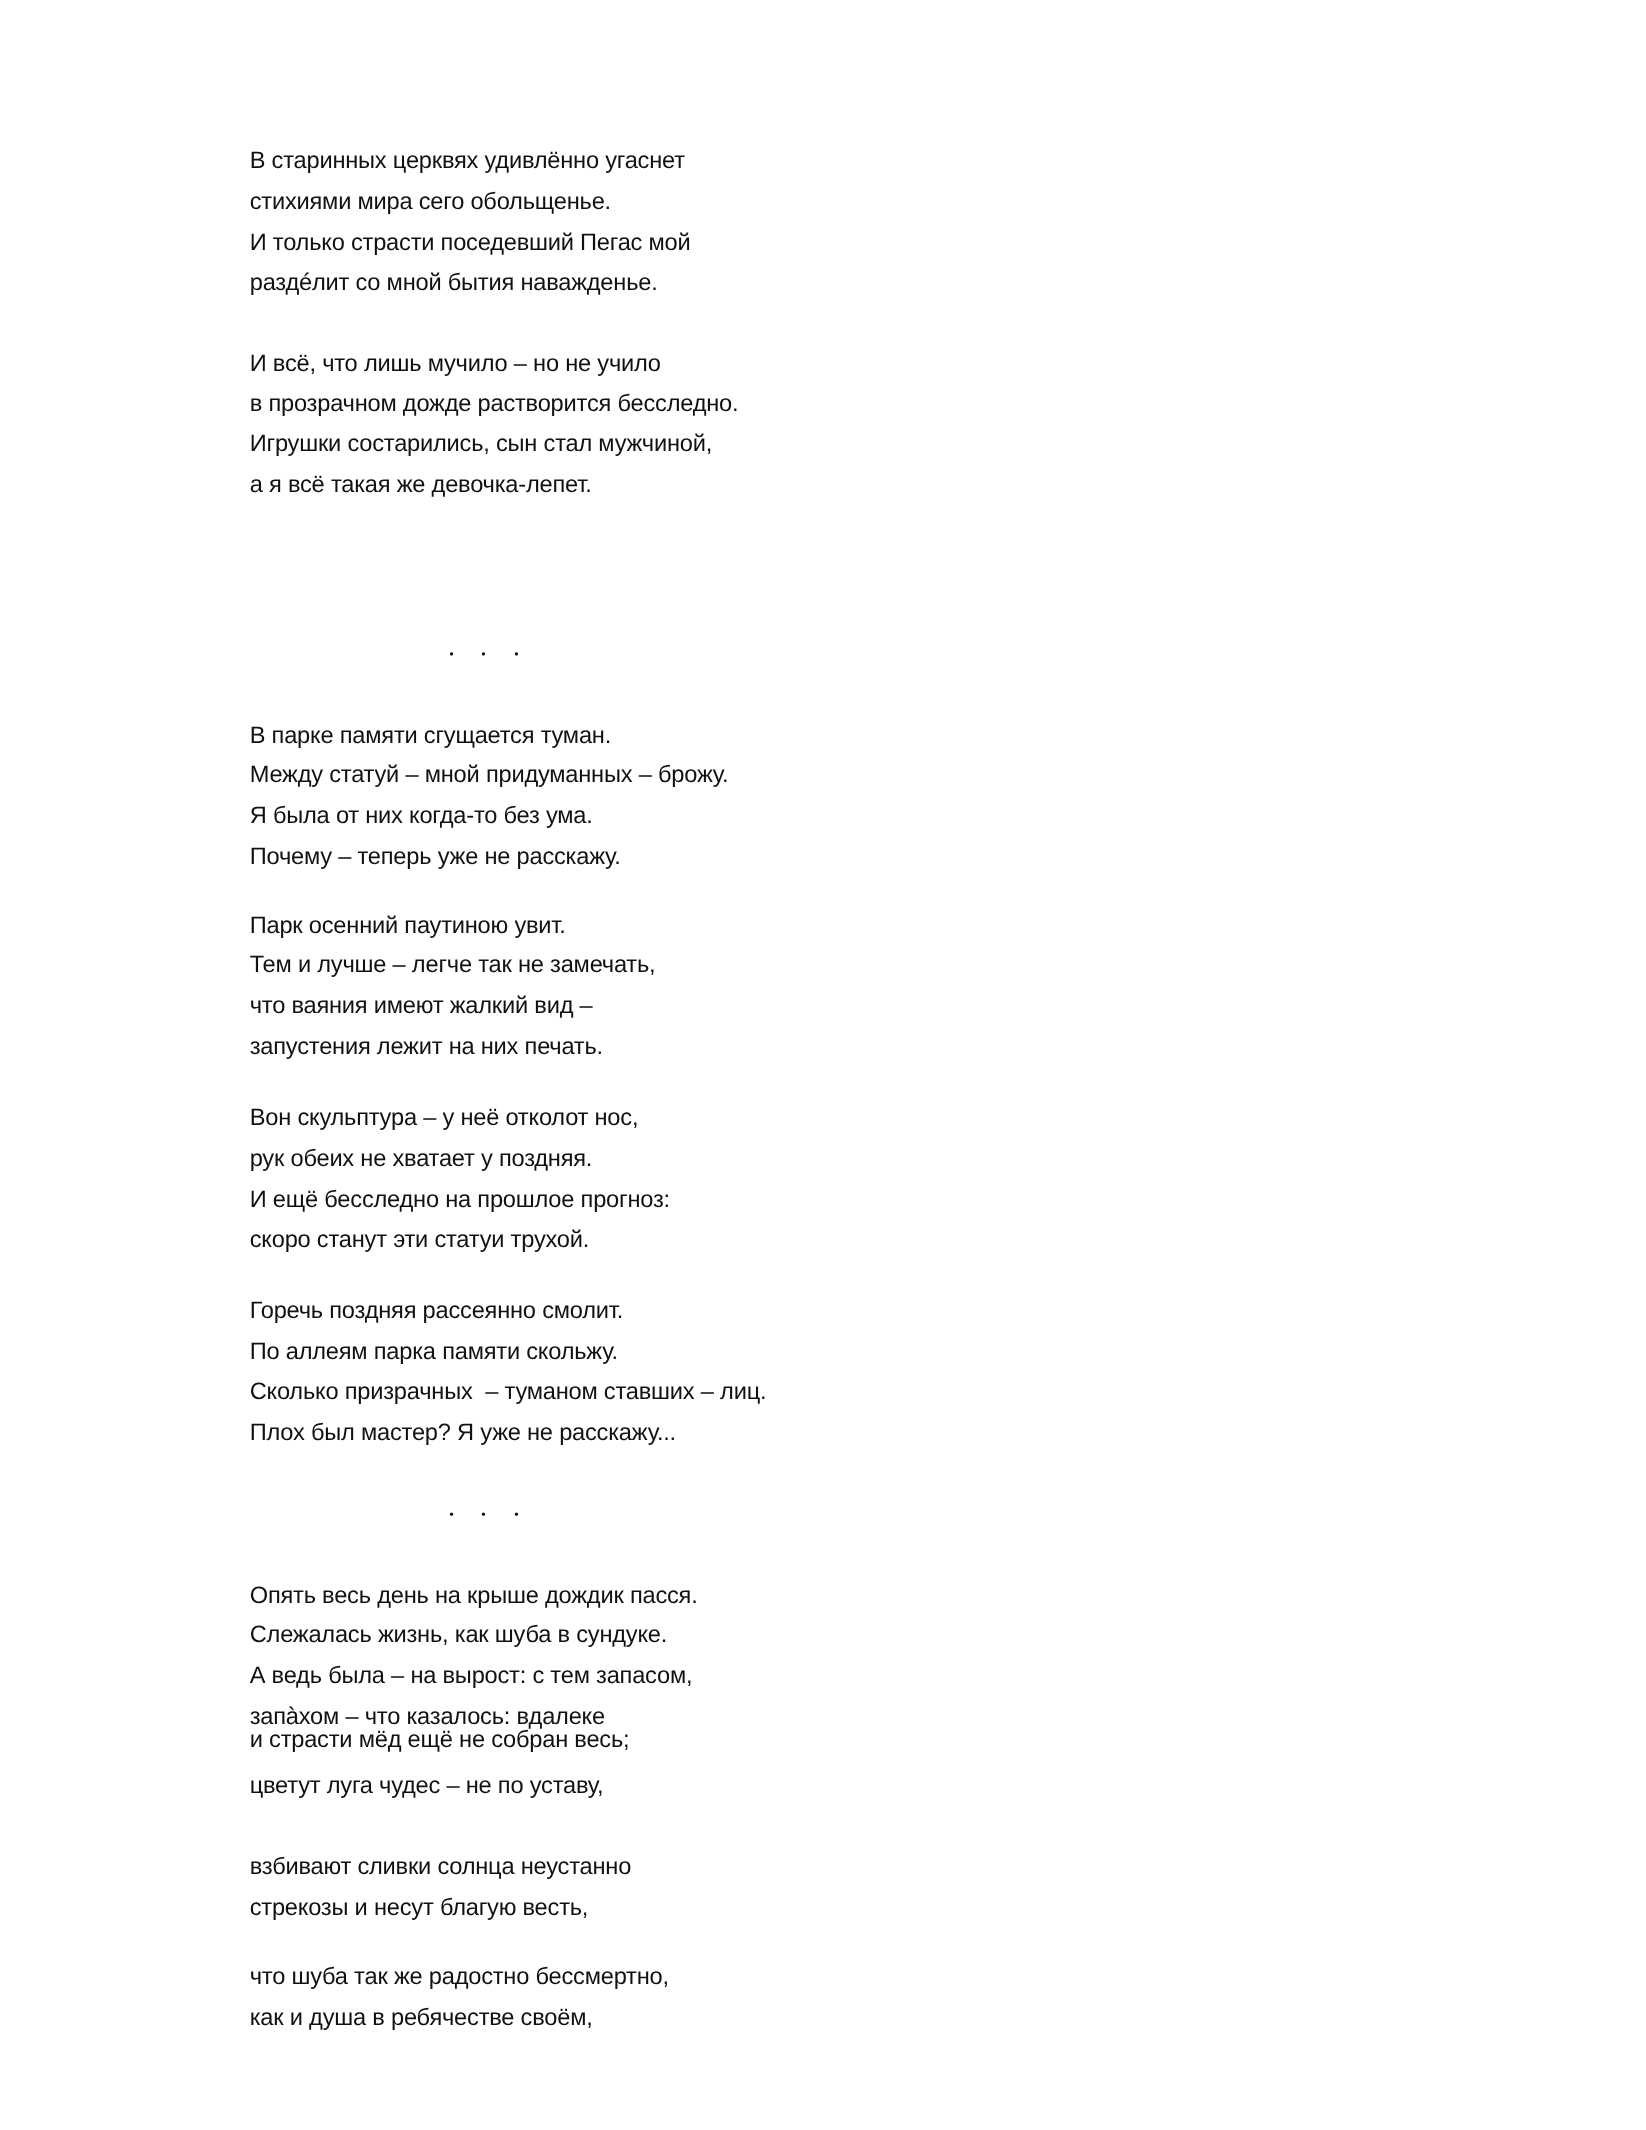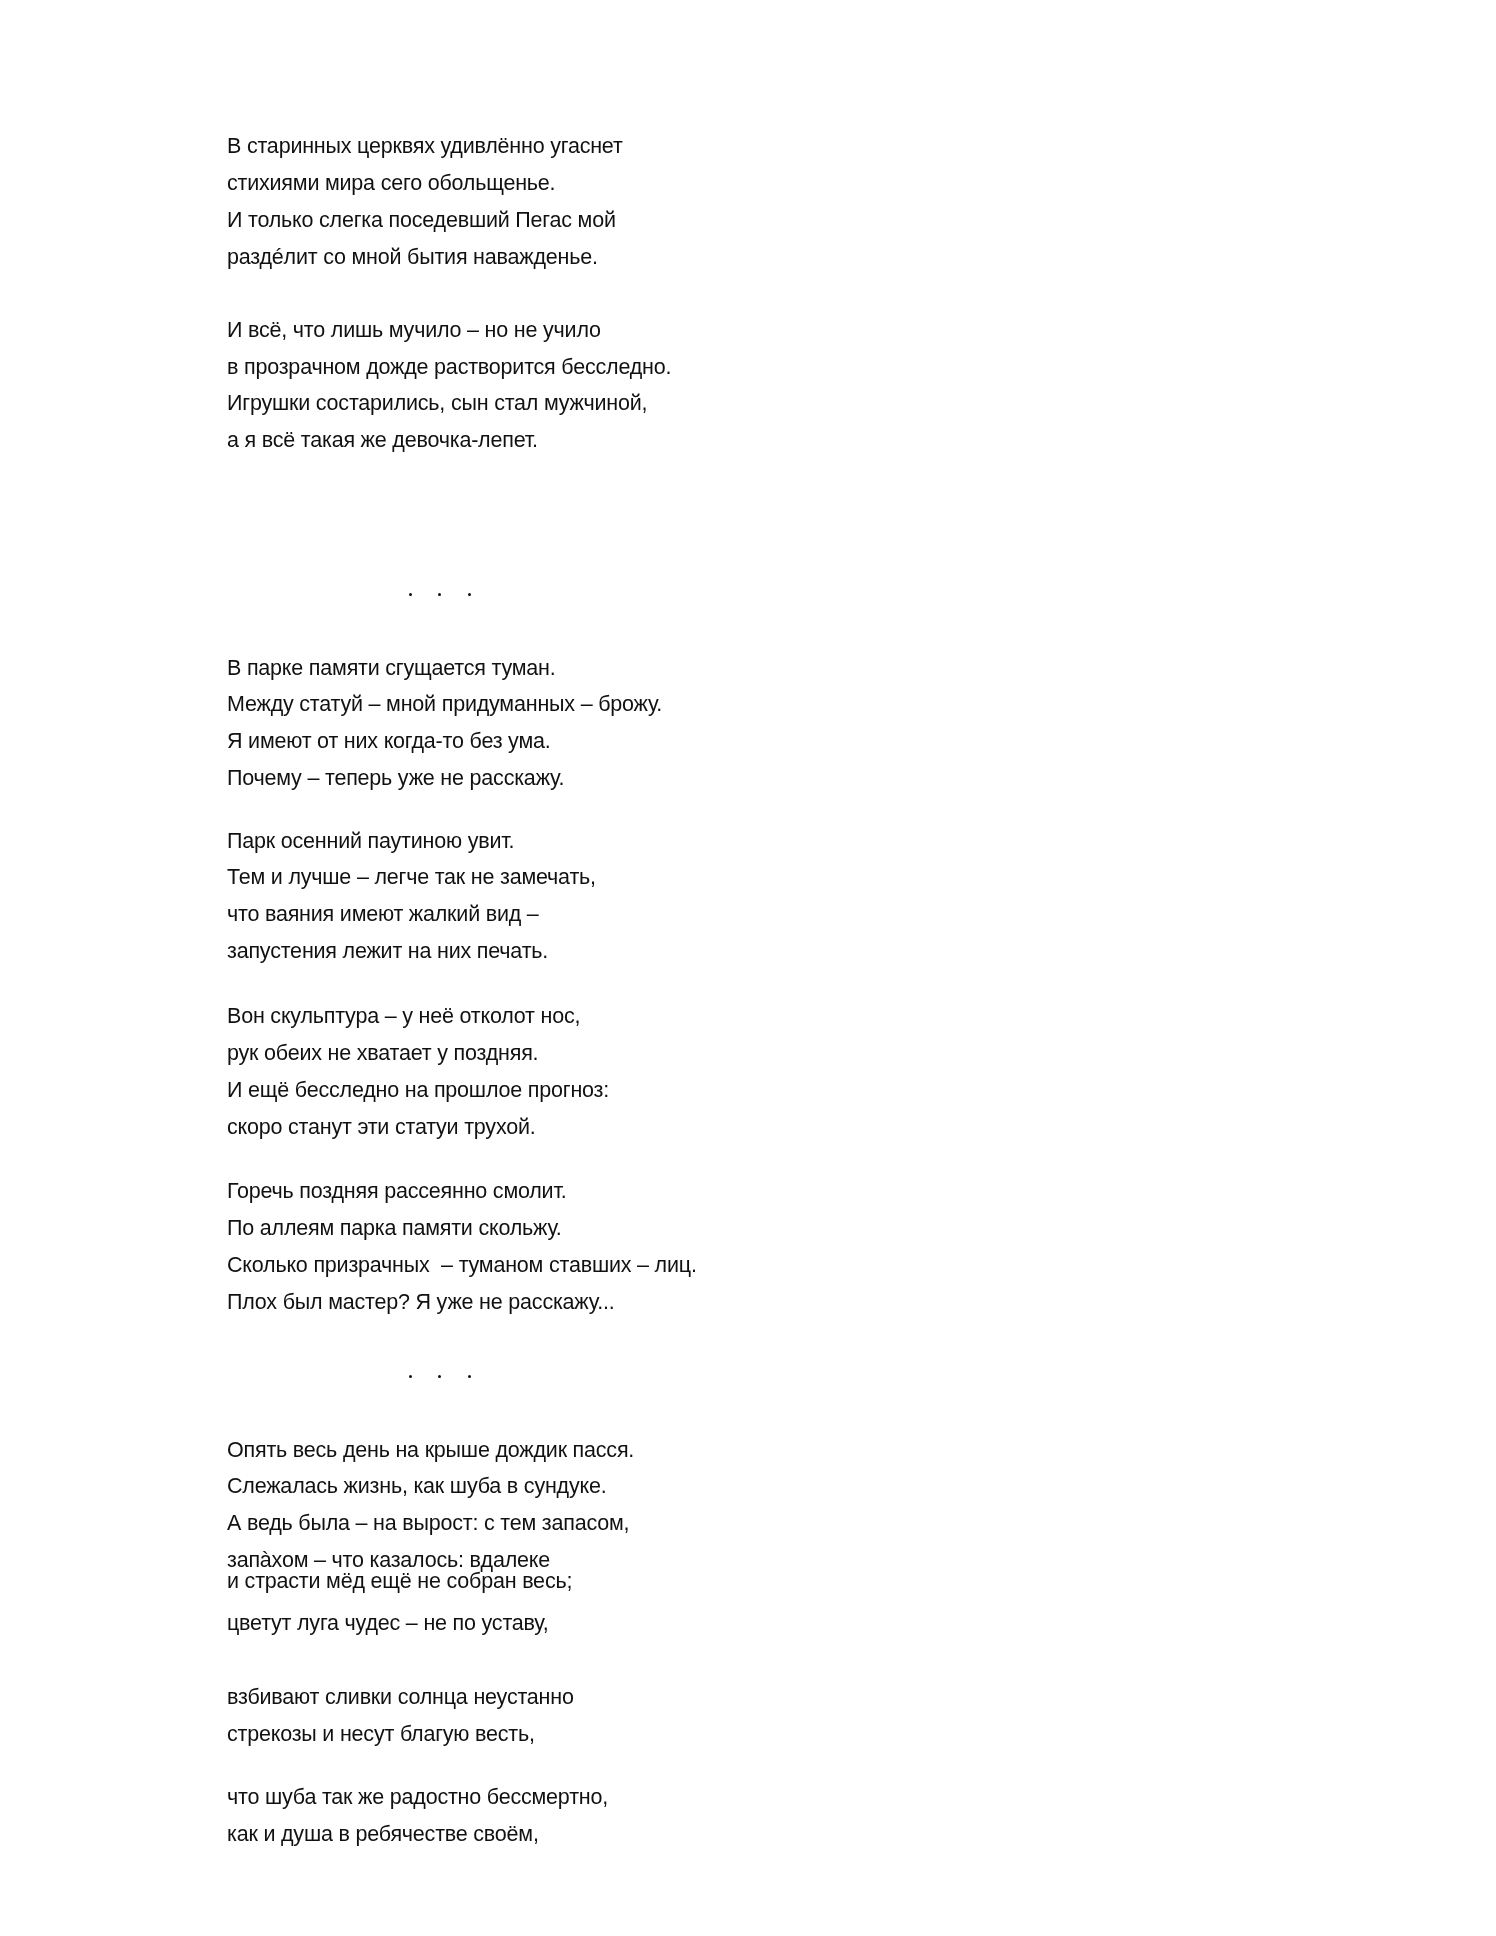--- a/index.html
+++ b/index.html
@@ -45,42 +45,42 @@
   </style>
 </head>
 <body>
 
 <div class="page">
 
   <div>
     <div>
       <div class="line" style="top:133px">В старинных церквях удивлённо угаснет</div>
       <div class="line" style="top:170px">стихиями мира сего обольщенье.</div>
-      <div class="line" style="top:207px">И только слегка поседевший Пегас мой</div>
+      <div class="line" style="top:207px">И только страсти поседевший Пегас мой</div>
       <div class="line" style="top:244px">раздéлит со мной бытия наважденье.</div>
     </div>
     <div>
       <div class="line" style="top:317px">И всё, что лишь мучило – но не учило</div>
       <div class="line" style="top:354px">в прозрачном дожде растворится бесследно.</div>
       <div class="line" style="top:390px">Игрушки состарились, сын стал мужчиной,</div>
       <div class="line" style="top:427px">а я всё такая же девочка-лепет.</div>
     </div>
   </div>
 
   <div class="sep" style="left:0;top:593px;width:1496px;">
     <span class="dot" style="left:409px;top:0;"></span>
     <span class="dot" style="left:438px;top:0;"></span>
     <span class="dot" style="left:468px;top:0;"></span>
   </div>
 
   <div>
     <div>
       <div class="line" style="top:655px">В парке памяти сгущается туман.</div>
       <div class="line" style="top:691px">Между статуй – мной придуманных – брожу.</div>
-      <div class="line" style="top:728px">Я имеют от них когда-то без ума.</div>
+      <div class="line" style="top:728px">Я была от них когда-то без ума.</div>
       <div class="line" style="top:765px">Почему – теперь уже не расскажу.</div>
     </div>
     <div>
       <div class="line" style="top:828px">Парк осенний паутиною увит.</div>
       <div class="line" style="top:864px">Тем и лучше – легче так не замечать,</div>
       <div class="line" style="top:901px">что ваяния имеют жалкий вид –</div>
       <div class="line" style="top:938px">запустения лежит на них печать.</div>
     </div>
     <div>
       <div class="line" style="top:1003px">Вон скульптура – у неё отколот нос,</div>

